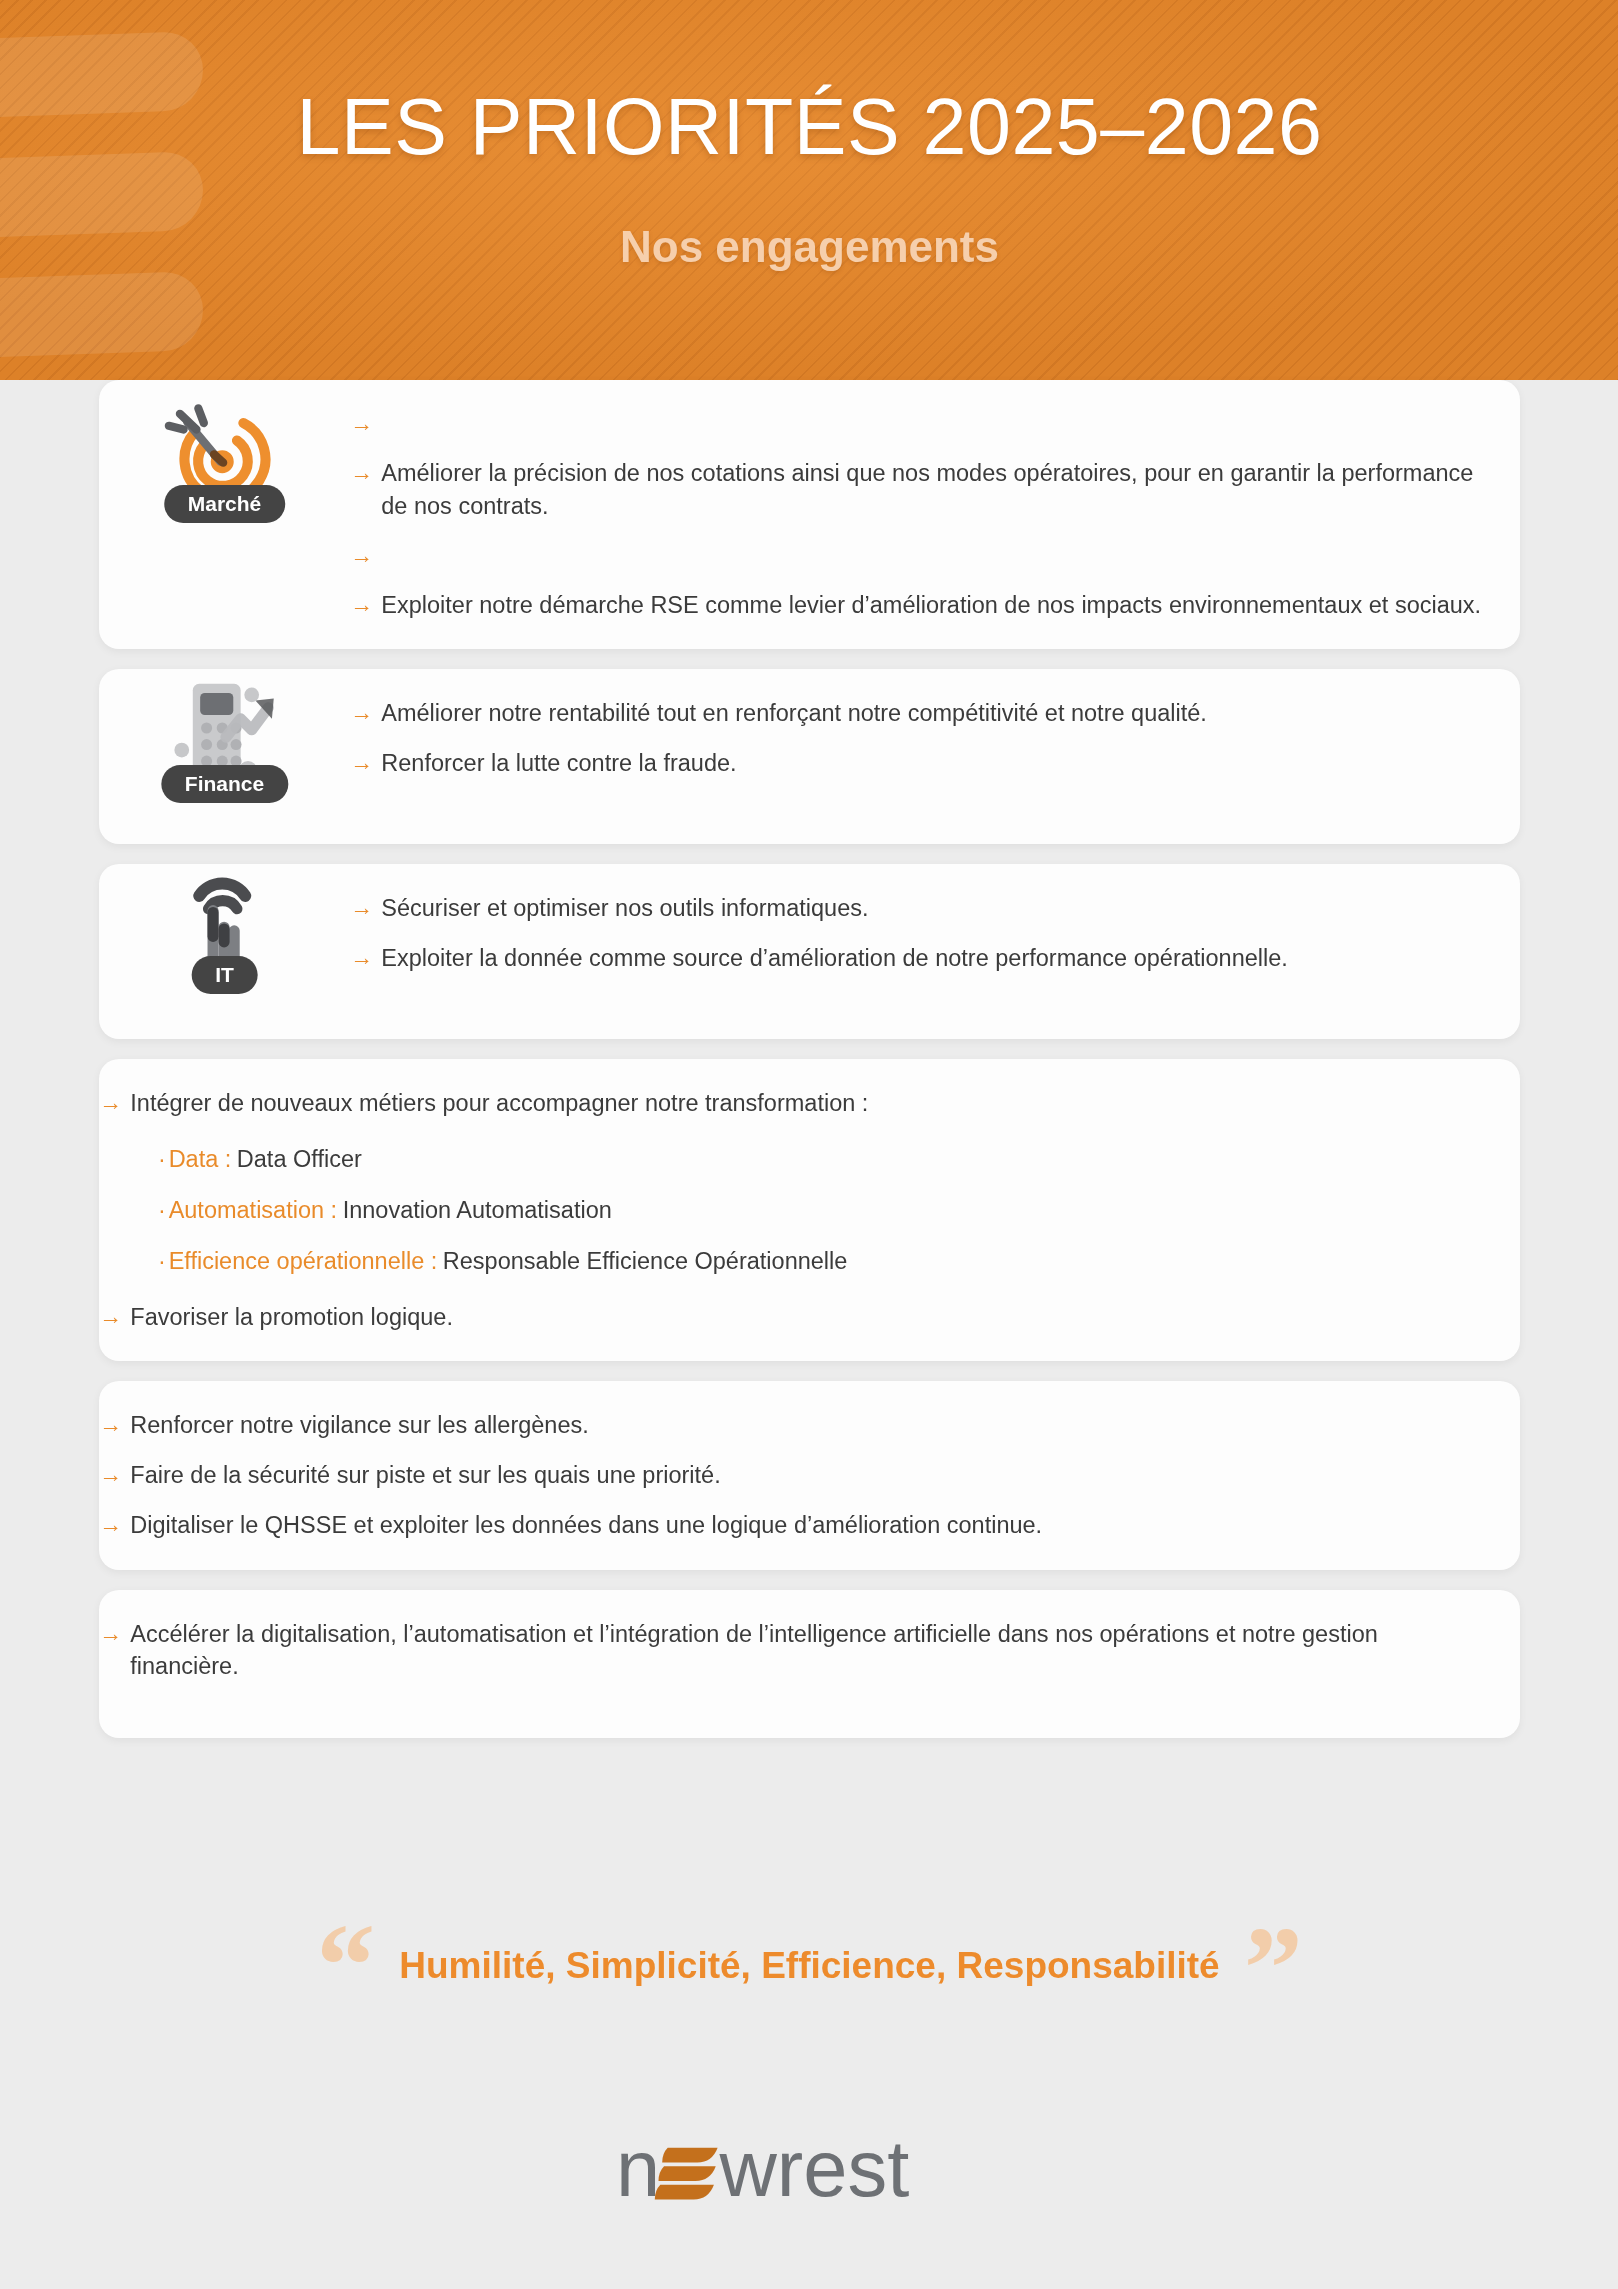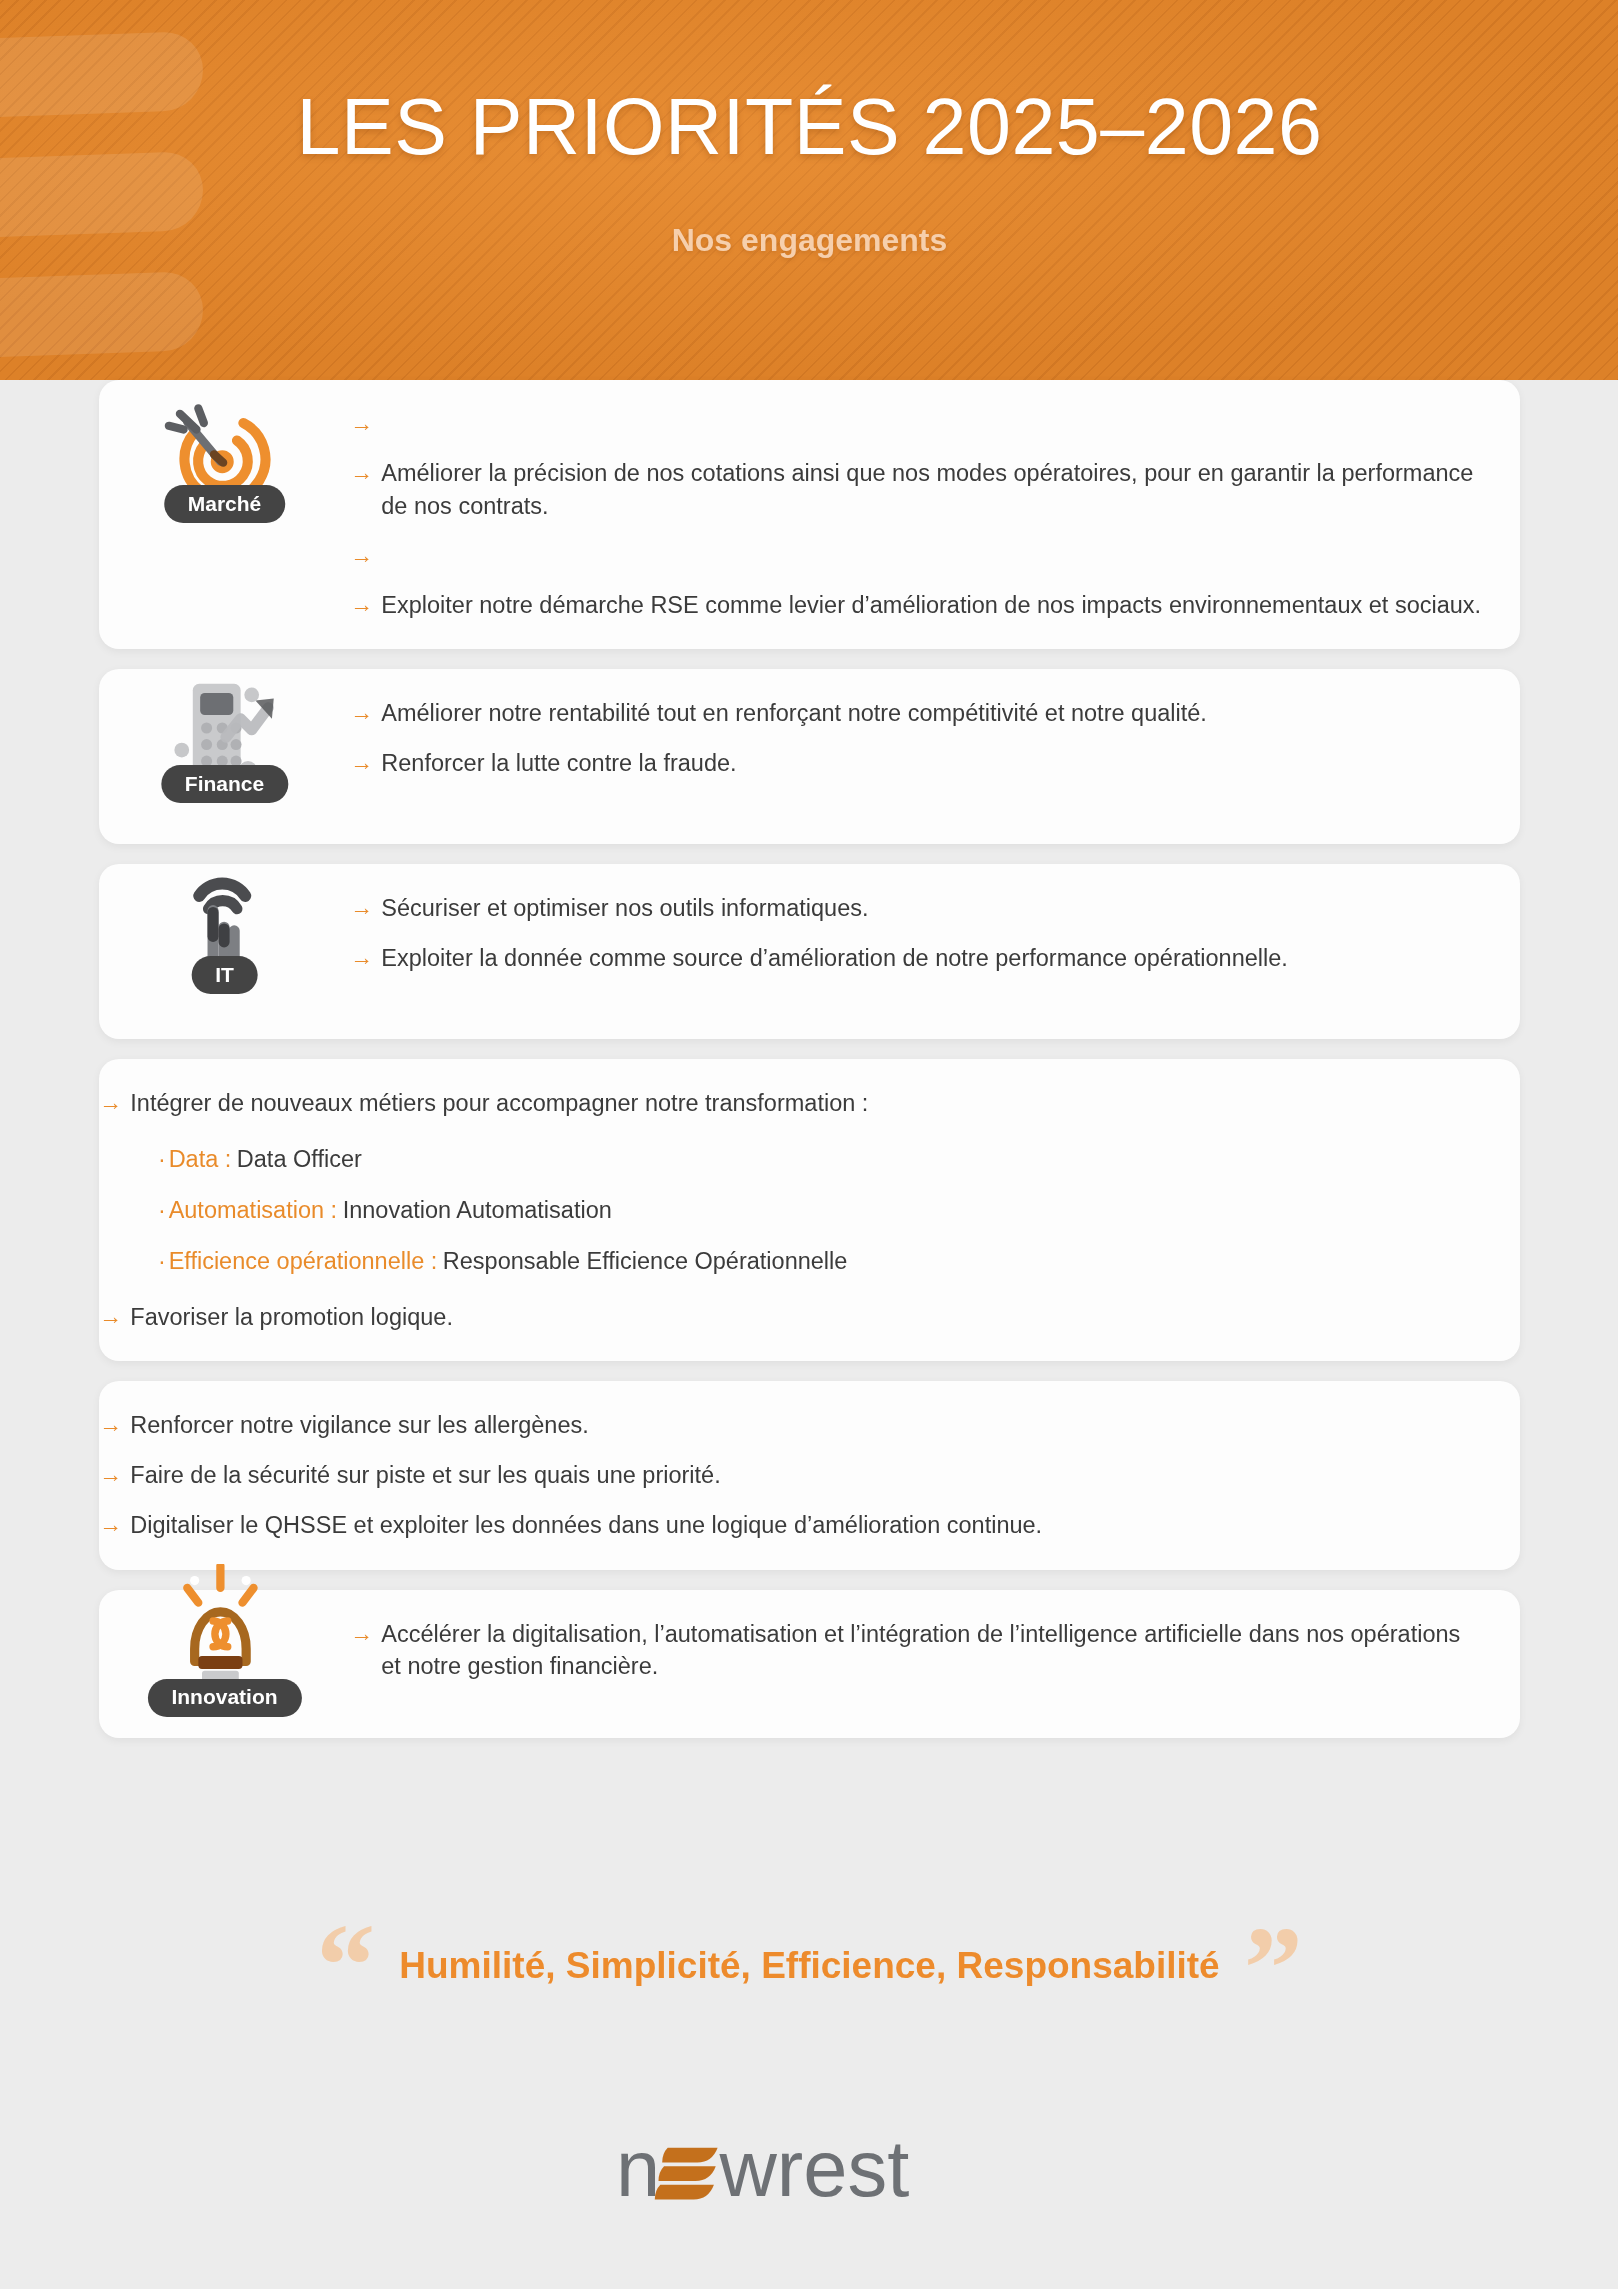--- a/index.html
+++ b/index.html
@@ -54,21 +54,21 @@
     font-weight:normal;
     letter-spacing:0.5px;
     color:#ffffff;
     text-shadow:0 2.8px 6.5px rgba(120,55,5,0.28);
     font-family:"Liberation Sans", sans-serif;
   }
   .header .subtitle {
     position:absolute;
     top:222px; left:0; width:100%;
     text-align:center;
-    font-size:32px;
+    font-size:44px;
     font-weight:bold;
     color:#f6cfac;
     text-shadow:0 1.8px 4.6px rgba(120,55,5,0.20);
   }
 
   
   .cards { position:absolute; top:380px; left:0; width:1619px; }
   .card {
     position:relative;
     margin:0 auto;
@@ -346,42 +346,20 @@
         <span>Faire de la sécurité sur piste et sur les quais une priorité.</span>
       </div>
       <div class="bullet">
         <span class="arrow">→</span>
         <span>Digitaliser le QHSSE et exploiter les données dans une logique d’amélioration continue.</span>
       </div>
     </div>
   </div>
 
   <div class="card" style="min-height:148px;">
-    <div class="icon-col">
-      <div class="icon-art" style="margin-top:-26px;">
-        <svg width="138" height="138" viewBox="0 0 150 150">
-          <g stroke="#ee8f2e" stroke-width="9" stroke-linecap="round">
-            <line x1="70" y1="2" x2="70" y2="26"></line>
-            <line x1="34" y1="26" x2="46" y2="42"></line>
-            <line x1="106" y1="26" x2="94" y2="42"></line>
-          </g>
-          <circle cx="42" cy="18" r="5" fill="#ffffff"></circle>
-          <circle cx="98" cy="18" r="5" fill="#ffffff"></circle>
-          <path d="M42 92 A28 40 0 1 1 98 92 L98 106 L42 106 Z" fill="none" stroke="#a7681f" stroke-width="10" stroke-linejoin="round"></path>
-          <g stroke="#ee8f2e" stroke-width="8" stroke-linecap="round" fill="none">
-            <path d="M62 62 A6 6 0 0 1 62 90"></path>
-            <path d="M78 62 A6 6 0 0 0 78 90"></path>
-          </g>
-          <rect x="46" y="100" width="48" height="14" rx="4" fill="#7b3f13"></rect>
-          <rect x="50" y="116" width="40" height="12" rx="3" fill="#c9cacc"></rect>
-          <rect x="56" y="130" width="28" height="12" rx="3" fill="#c9cacc"></rect>
-        </svg>
-      </div>
-      <div class="badge" style="top:89px;">Innovation</div>
-    </div>
     <div class="text-col">
       <div class="bullet">
         <span class="arrow">→</span>
         <span>Accélérer la digitalisation, l’automatisation et l’intégration de l’intelligence artificielle dans nos opérations et notre gestion financière.</span>
       </div>
     </div>
   </div>
 
 </div>
 

